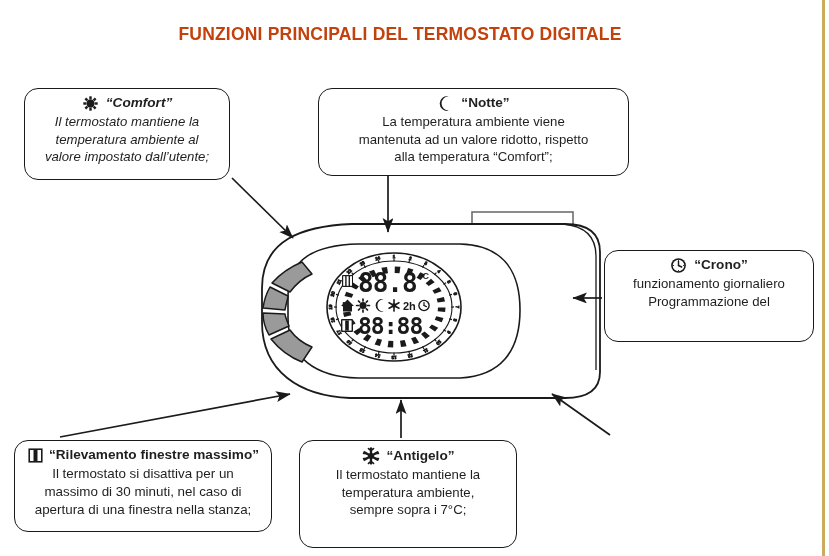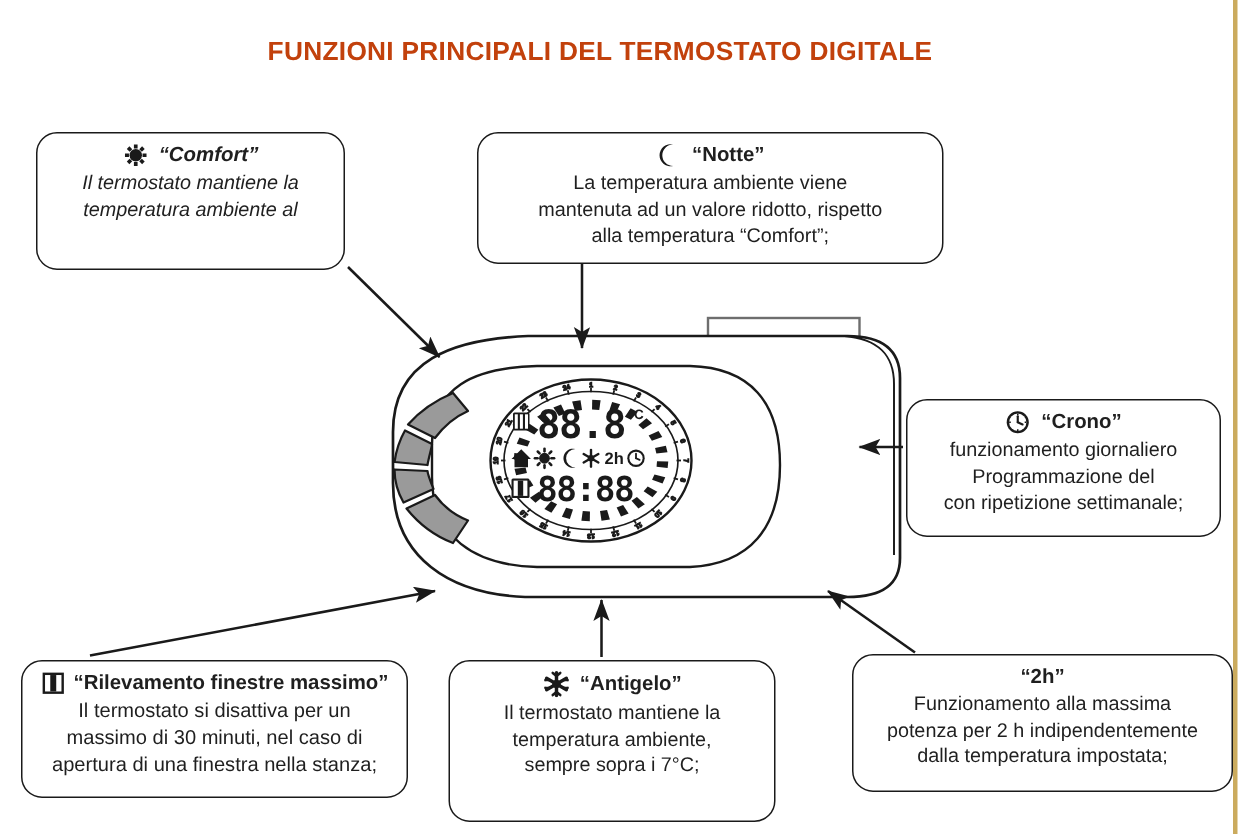--- a/index.html
+++ b/index.html
@@ -71,21 +71,21 @@
   .icon-inline {
     display: inline-flex;
     align-items: center;
     justify-content: center;
     line-height: 0;
   }
 
   
   #box-comfort { left: 24px;  top: 88px;  width: 206px; height: 92px; }
   #box-notte   { left: 318px; top: 76px;  width: 311px; height: 88px; margin-top: 12px; }
-  #box-crono   { left: 604px; top: 250px; width: 210px; height: 92px; margin-top: 16px; }
+  #box-crono   { left: 604px; top: 250px; width: 210px; height: 92px; }
   #box-finestre{ left: 14px;  top: 440px; width: 258px; height: 92px; }
   #box-antigelo{ left: 299px; top: 440px; width: 218px; height: 108px; }
   #box-2h      { left: 568px; top: 436px; width: 254px; height: 92px; }
 
   #box-comfort  { font-size: 13.2px; font-style: italic; }
   #box-notte    { font-size: 13.2px; }
   #box-crono    { font-size: 13.2px; }
   #box-finestre { font-size: 13.4px; }
   #box-antigelo { font-size: 13.2px; }
   #box-2h       { font-size: 13.2px; }
@@ -334,20 +334,21 @@
             <line x1="3.4" y1="3.4" x2="5.4" y2="5.4"></line>
             <line x1="-5.4" y1="5.4" x2="-3.4" y2="3.4"></line>
             <line x1="3.4" y1="-3.4" x2="5.4" y2="-5.4"></line>
           </g>
         </svg>
       </span>
       <span>“Comfort”</span>
     </div>
     <span class="body-line">Il termostato mantiene la</span>
     <span class="body-line">temperatura ambiente al</span>
+    <span class="body-line">valore impostato dall’utente;</span>
   </div>
 
   <div class="callout" id="box-notte">
     <div class="headline">
       <span class="icon-inline">
         <svg width="17" height="17" viewBox="-9 -9 18 18">
           <path d="M3.4,-7.6 A7.8,7.8 0 1 0 3.4,7.6 A6.2,6.2 0 1 1 3.4,-7.6 Z" fill="#1a1a1a"></path>
         </svg>
       </span>
       <span>“Notte”</span>
@@ -372,21 +373,20 @@
             <line x1="0" y1="4.9" x2="0" y2="6.1"></line>
             <line x1="-6.1" y1="0" x2="-4.9" y2="0"></line>
             <line x1="4.9" y1="0" x2="6.1" y2="0"></line>
           </g>
         </svg>
       </span>
       <span>“Crono”</span>
     </div>
     <span class="body-line">funzionamento giornaliero</span>
     <span class="body-line">Programmazione del</span>
-    <span class="body-line">con ripetizione settimanale;</span>
   </div>
 
   <div class="callout" id="box-finestre">
     <div class="headline">
       <span class="icon-inline">
         <svg width="17" height="17" viewBox="0 0 18 18">
           <rect x="1.5" y="1.5" width="15" height="15" fill="#1a1a1a"></rect>
           <rect x="3.2" y="3.2" width="11.6" height="11.6" fill="#ffffff"></rect>
           <rect x="6.9" y="3.2" width="4.2" height="11.6" fill="#1a1a1a"></rect>
         </svg>
@@ -420,23 +420,15 @@
           </g>
         </svg>
       </span>
       <span>“Antigelo”</span>
     </div>
     <span class="body-line">Il termostato mantiene la</span>
     <span class="body-line">temperatura ambiente,</span>
     <span class="body-line">sempre sopra i 7°C;</span>
   </div>
 
-  <div class="callout" id="box-2h">
-    <div class="headline">
-      <span>“2h”</span>
-    </div>
-    <span class="body-line">Funzionamento alla massima</span>
-    <span class="body-line">potenza per 2 h indipendentemente</span>
-    <span class="body-line">dalla temperatura impostata;</span>
-  </div>
 
   <div class="page-border-right"></div>
 </div>
 
 </body></html>

